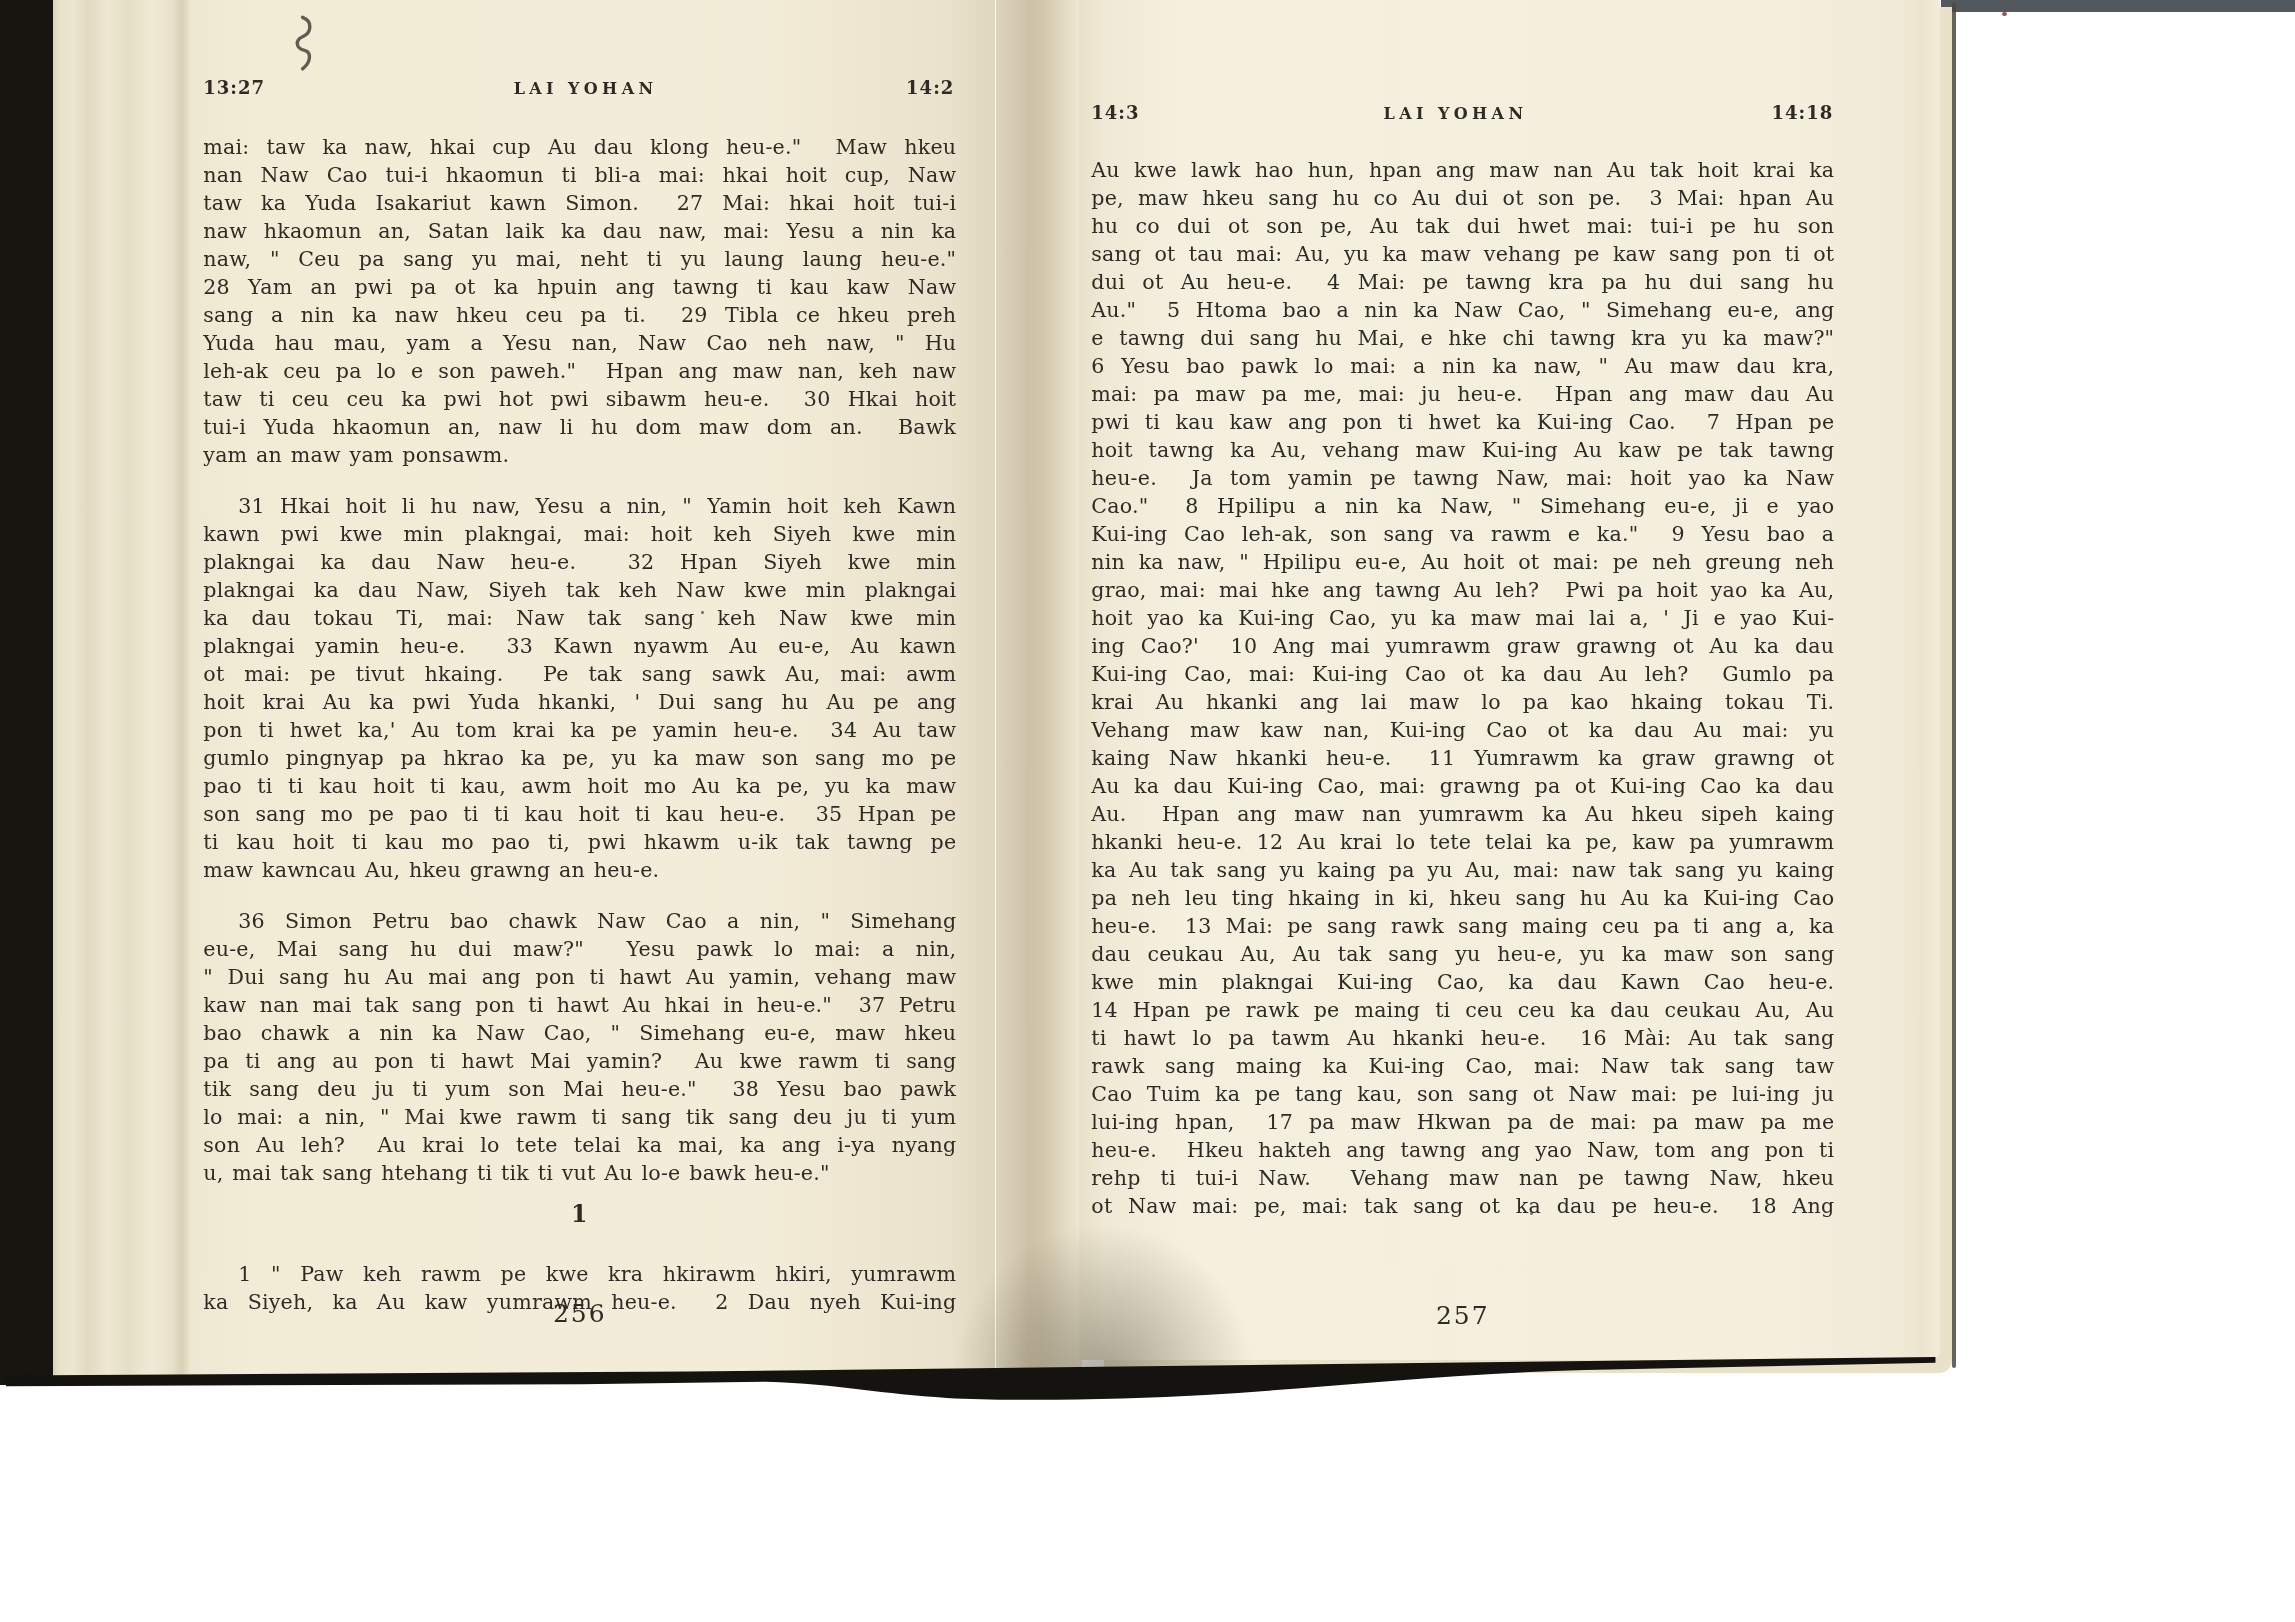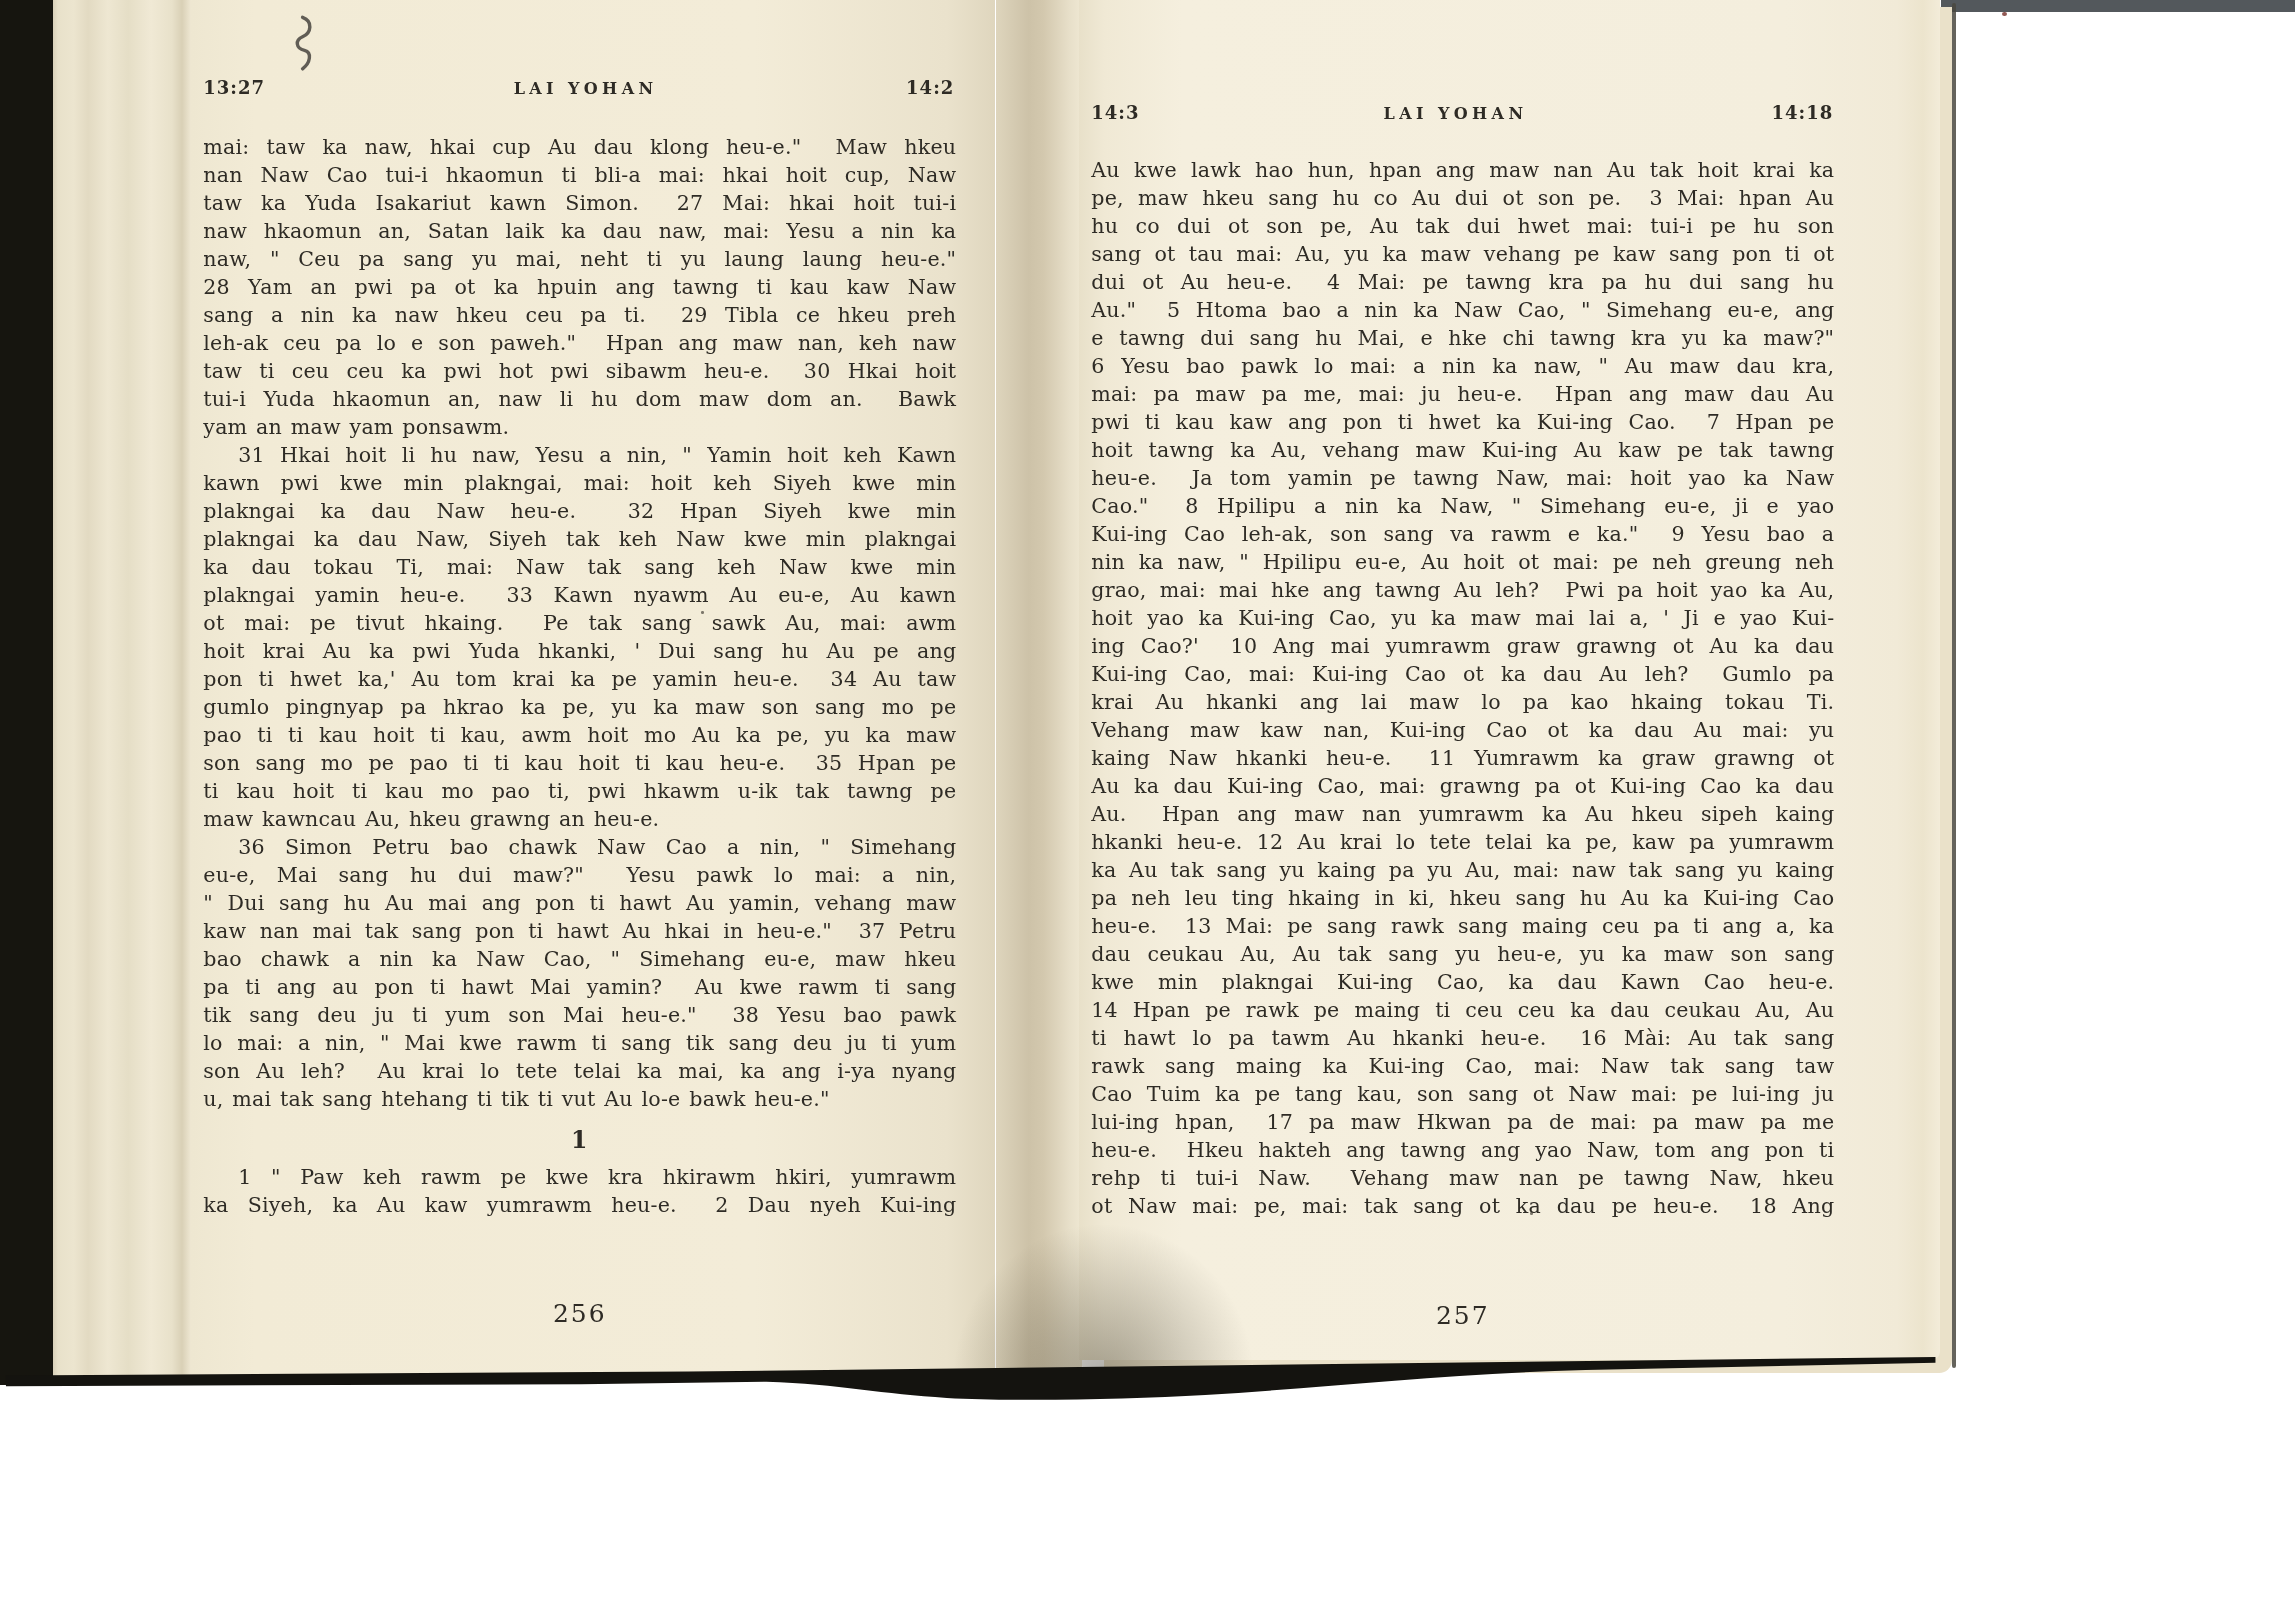--- a/index.html
+++ b/index.html
@@ -28,21 +28,21 @@
     font-weight:700;font-size:18px;letter-spacing:1px;}
   .page-left .header{top:77px;}
   .page-right .header{top:102px;width:742px;gap:32px;}
   .htitle{letter-spacing:4.4px;font-size:16px;}
   
   .body{position:absolute;left:12.3px;font-size:20.6px;line-height:28px;letter-spacing:0.2px;word-spacing:2px;}
   .page-left .body{top:133px;width:753px;}
   .page-right .body{top:156px;width:743px;}
   .line{white-space:pre-wrap;text-align:justify;text-align-last:justify;}
   .line.short{text-align:right;text-align-last:left;}
-  .line.indent{padding-left:35px;}
+  .line.indent{padding-left:35px;margin-top:23px;}
   .chapter{text-align:center;text-align-last:center;font-weight:700;font-size:23.5px;letter-spacing:1px;padding:12.8px 0 8.8px 0;}
   .pagenum{position:absolute;left:12.3px;text-align:center;font-size:25px;letter-spacing:2px;}
   .page-left .pagenum{top:1299px;width:753px;}
   .page-right .pagenum{top:1301px;width:743px;}
   
   .bottom-band{position:absolute;left:0;top:1354px;}
   
   .smudge{position:absolute;left:288px;top:13.7px;}
   .speck-red{position:absolute;left:2002px;top:11.8px;width:4.9px;height:4.4px;background:#7e3b35;border-radius:50%;opacity:.85;}
   .speck{position:absolute;width:2.5px;height:2.5px;background:#4a463c;border-radius:50%;opacity:.7;}
@@ -68,20 +68,21 @@
       <span>14:2</span>
     </div>
     <div class="body">
         <div class="line">mai: taw ka naw, hkai cup Au dau klong heu-e."  Maw hkeu</div>
         <div class="line">nan Naw Cao tui-i hkaomun ti bli-a mai: hkai hoit cup, Naw</div>
         <div class="line">taw ka Yuda Isakariut kawn Simon.  27 Mai: hkai hoit tui-i</div>
         <div class="line">naw hkaomun an, Satan laik ka dau naw, mai: Yesu a nin ka</div>
         <div class="line">naw, " Ceu pa sang yu mai, neht ti yu laung laung heu-e."</div>
         <div class="line">28 Yam an pwi pa ot ka hpuin ang tawng ti kau kaw Naw</div>
         <div class="line">sang a nin ka naw hkeu ceu pa ti.  29 Tibla ce hkeu preh</div>
+        <div class="line">Yuda hau mau, yam a Yesu nan, Naw Cao neh naw, " Hu</div>
         <div class="line">leh-ak ceu pa lo e son paweh."  Hpan ang maw nan, keh naw</div>
         <div class="line">taw ti ceu ceu ka pwi hot pwi sibawm heu-e.  30 Hkai hoit</div>
         <div class="line">tui-i Yuda hkaomun an, naw li hu dom maw dom an.  Bawk</div>
         <div class="line short">yam an maw yam ponsawm.</div>
         <div class="line indent">31 Hkai hoit li hu naw, Yesu a nin, " Yamin hoit keh Kawn</div>
         <div class="line">kawn pwi kwe min plakngai, mai: hoit keh Siyeh kwe min</div>
         <div class="line">plakngai ka dau Naw heu-e.  32 Hpan Siyeh kwe min</div>
         <div class="line">plakngai ka dau Naw, Siyeh tak keh Naw kwe min plakngai</div>
         <div class="line">ka dau tokau Ti, mai: Naw tak sang keh Naw kwe min</div>
         <div class="line">plakngai yamin heu-e.  33 Kawn nyawm Au eu-e, Au kawn</div>

